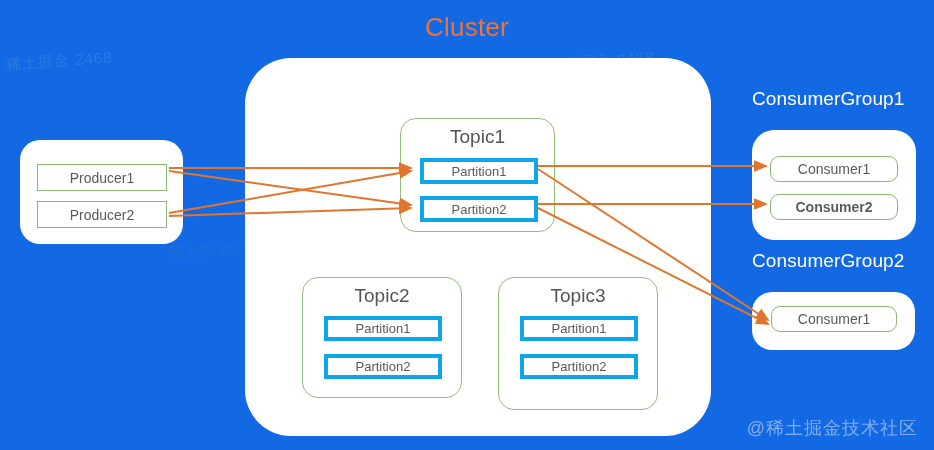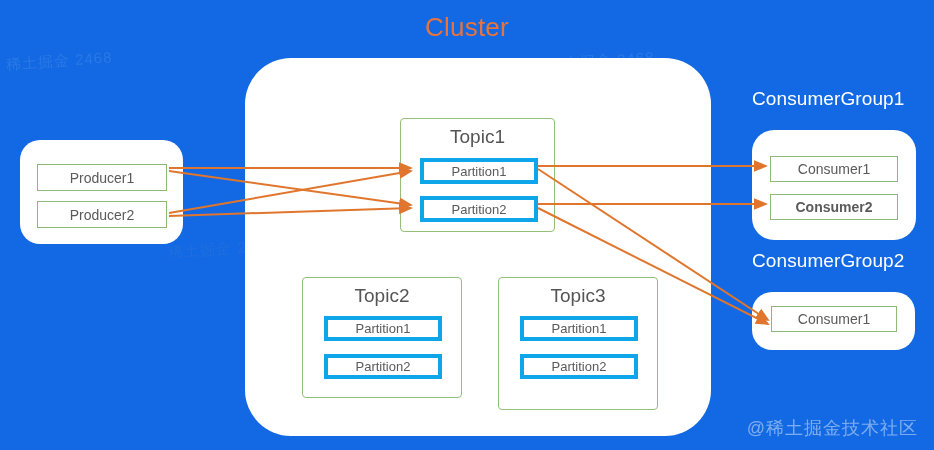--- a/index.html
+++ b/index.html
@@ -68,29 +68,29 @@
     align-items: center;
     justify-content: center;
     color: #5a5a5a;
     font-size: 14px;
     white-space: nowrap;
   }
   .producer-box { left: 37px; width: 130px; height: 27px; }
   #producer-1 { top: 164px; }
   #producer-2 { top: 201px; }
 
-  .consumer-box { left: 770px; width: 128px; height: 26px; }
+  .consumer-box { left: 770px; width: 128px; height: 26px; border-radius: 9px; }
   #cg1-consumer-1 { top: 156px; }
   #cg1-consumer-2 { top: 194px; font-weight: bold; }
   #cg2-consumer-1 { top: 306px; width: 126px; left: 771px; }
 
   
   .topic-group {
     border: 1px solid #93bf79;
-    border-radius: 4px;
+    border-radius: 16px;
     background: #ffffff;
   }
   .topic-label {
     position: absolute;
     left: 0; right: 0;
     text-align: center;
     font-size: 19px;
     color: #555555;
     white-space: nowrap;
   }

